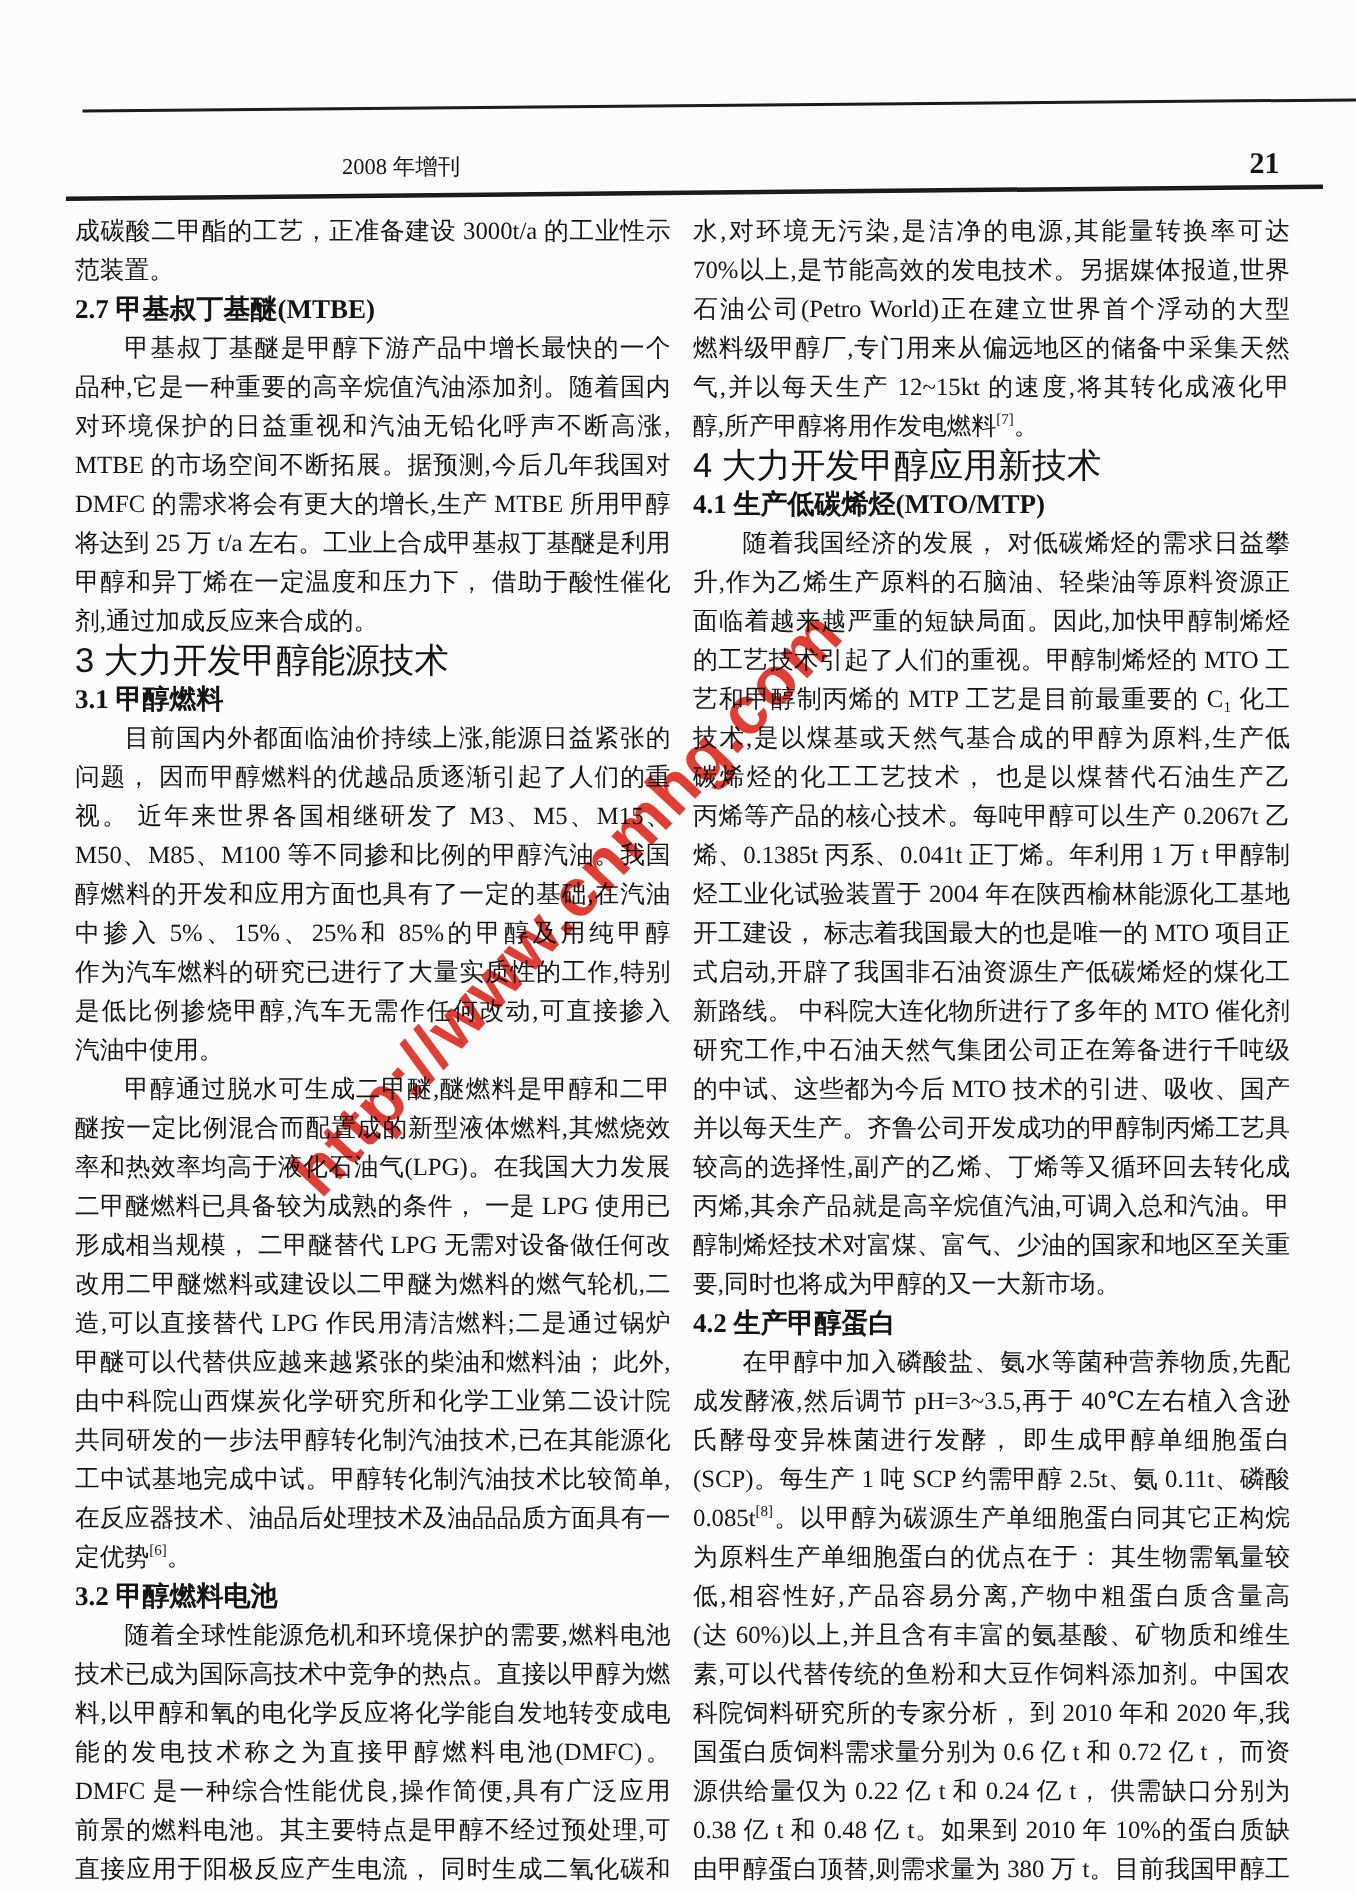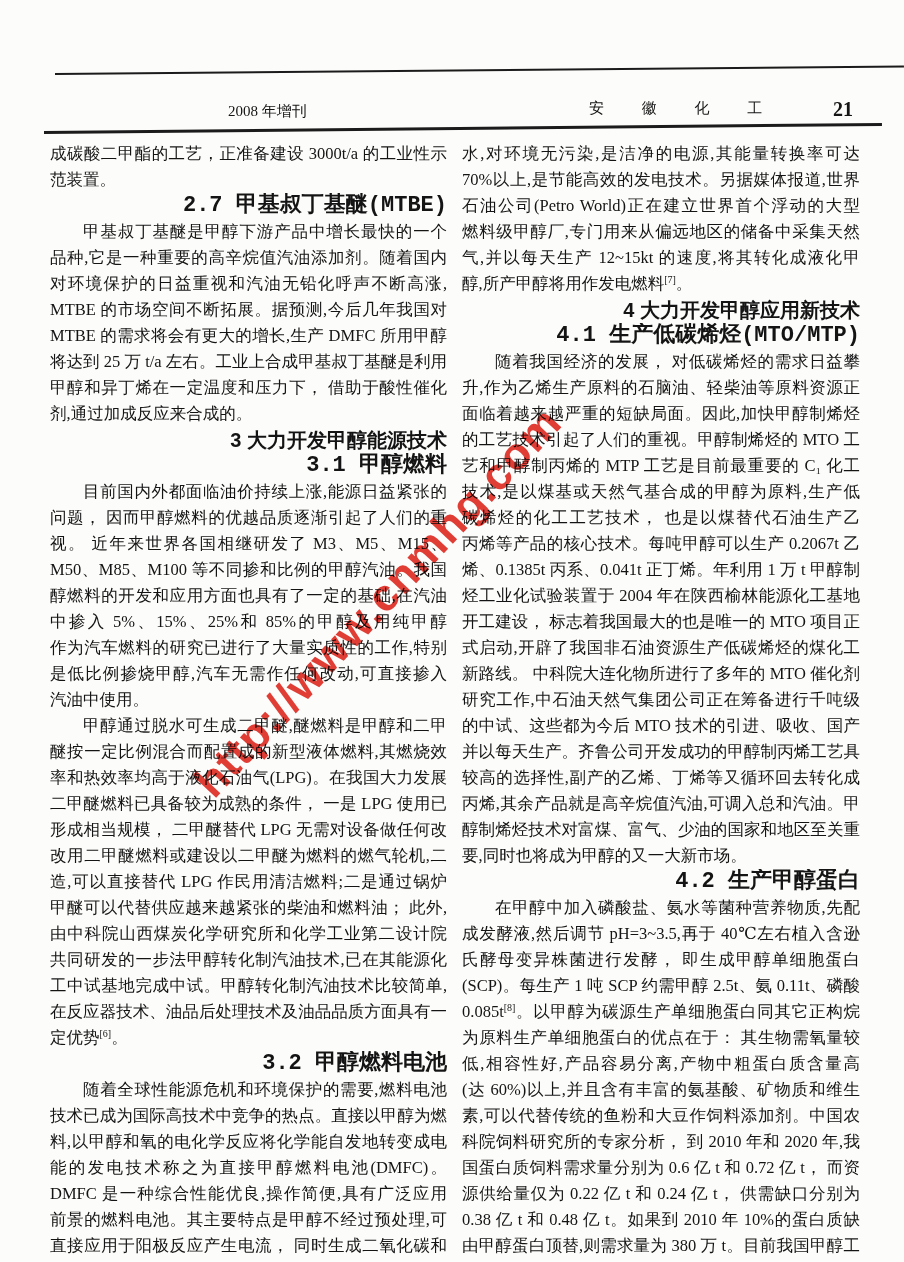--- a/index.html
+++ b/index.html
@@ -16,54 +16,53 @@
   .hdr-issue   { left:228px; top:102px; }
   .hdr-journal { left:589px; top:99px; letter-spacing:17px; }
   .hdr-page    { left:833px; top:98px; font-size:20px; font-weight:bold; }
   .col { position:absolute; top:141px; }
   .col-left  { left:50px;  width:397px; }
   .col-right { left:462px; width:398px; }
   .line { height:26px; line-height:26px; font-size:16.5px; overflow:hidden;
           text-align:justify; }
   .just { text-align-last:justify; text-justify:inter-character; }
   .ind  { text-indent:33px; }
-  .h2 { font-size:20px; font-weight:bold; text-align:right;
+  .h2 { font-size:23px; font-weight:normal; text-align:left;
         font-family:"Liberation Sans","DejaVu Sans",sans-serif; }
-  .h3 { font-size:22px; font-weight:bold; text-align:right;
-        font-family:Liberation Mono, monospace; }
+  .h3 { font-size:18px; font-weight:bold; text-align:left;
+        font-family:Liberation Serif, serif; }
   sup.ref { font-size:10px; line-height:0; vertical-align:super; letter-spacing:0; }
   .watermark {
     position:absolute; left:378px; top:602px;
     transform:translate(-50%,-50%) rotate(-47deg);
     font-family:"Liberation Sans","DejaVu Sans",sans-serif;
     font-size:45px; font-weight:bold; letter-spacing:1px; white-space:nowrap;
     opacity:0.88; mix-blend-mode:multiply; pointer-events:none;
   }
 </style>
 </head>
 <body>
 
 <div class="page" style="color: rgb(20, 20, 20);">
   <div class="rule top-rule"></div>
 
   <div class="hdr hdr-issue">2008 年增刊</div>
-  <div class="hdr hdr-journal">安 徽 化 工</div>
   <div class="hdr hdr-page">21</div>
 
   <div class="rule header-rule"></div>
 
   <div class="col col-left">
       <div class="line just">成碳酸二甲酯的工艺，正准备建设 3000t/a 的工业性示</div>
       <div class="line">范装置。</div>
       <div class="line h3">2.7 甲基叔丁基醚(MTBE)</div>
       <div class="line just ind">甲基叔丁基醚是甲醇下游产品中增长最快的一个</div>
       <div class="line just">品种,它是一种重要的高辛烷值汽油添加剂。随着国内</div>
       <div class="line just">对环境保护的日益重视和汽油无铅化呼声不断高涨,</div>
       <div class="line just">MTBE 的市场空间不断拓展。据预测,今后几年我国对</div>
-      <div class="line just">MTBE 的需求将会有更大的增长,生产 DMFC 所用甲醇</div>
+      <div class="line just">DMFC 的需求将会有更大的增长,生产 MTBE 所用甲醇</div>
       <div class="line just">将达到 25 万 t/a 左右。工业上合成甲基叔丁基醚是利用</div>
       <div class="line just">甲醇和异丁烯在一定温度和压力下， 借助于酸性催化</div>
       <div class="line">剂,通过加成反应来合成的。</div>
       <div class="line h2">3 大力开发甲醇能源技术</div>
       <div class="line h3">3.1 甲醇燃料</div>
       <div class="line just ind">目前国内外都面临油价持续上涨,能源日益紧张的</div>
       <div class="line just">问题， 因而甲醇燃料的优越品质逐渐引起了人们的重</div>
       <div class="line just">视。 近年来世界各国相继研发了 M3、M5、M15、M20、</div>
       <div class="line just">M50、M85、M100 等不同掺和比例的甲醇汽油。我国在甲</div>
       <div class="line just">醇燃料的开发和应用方面也具有了一定的基础,在汽油</div>

